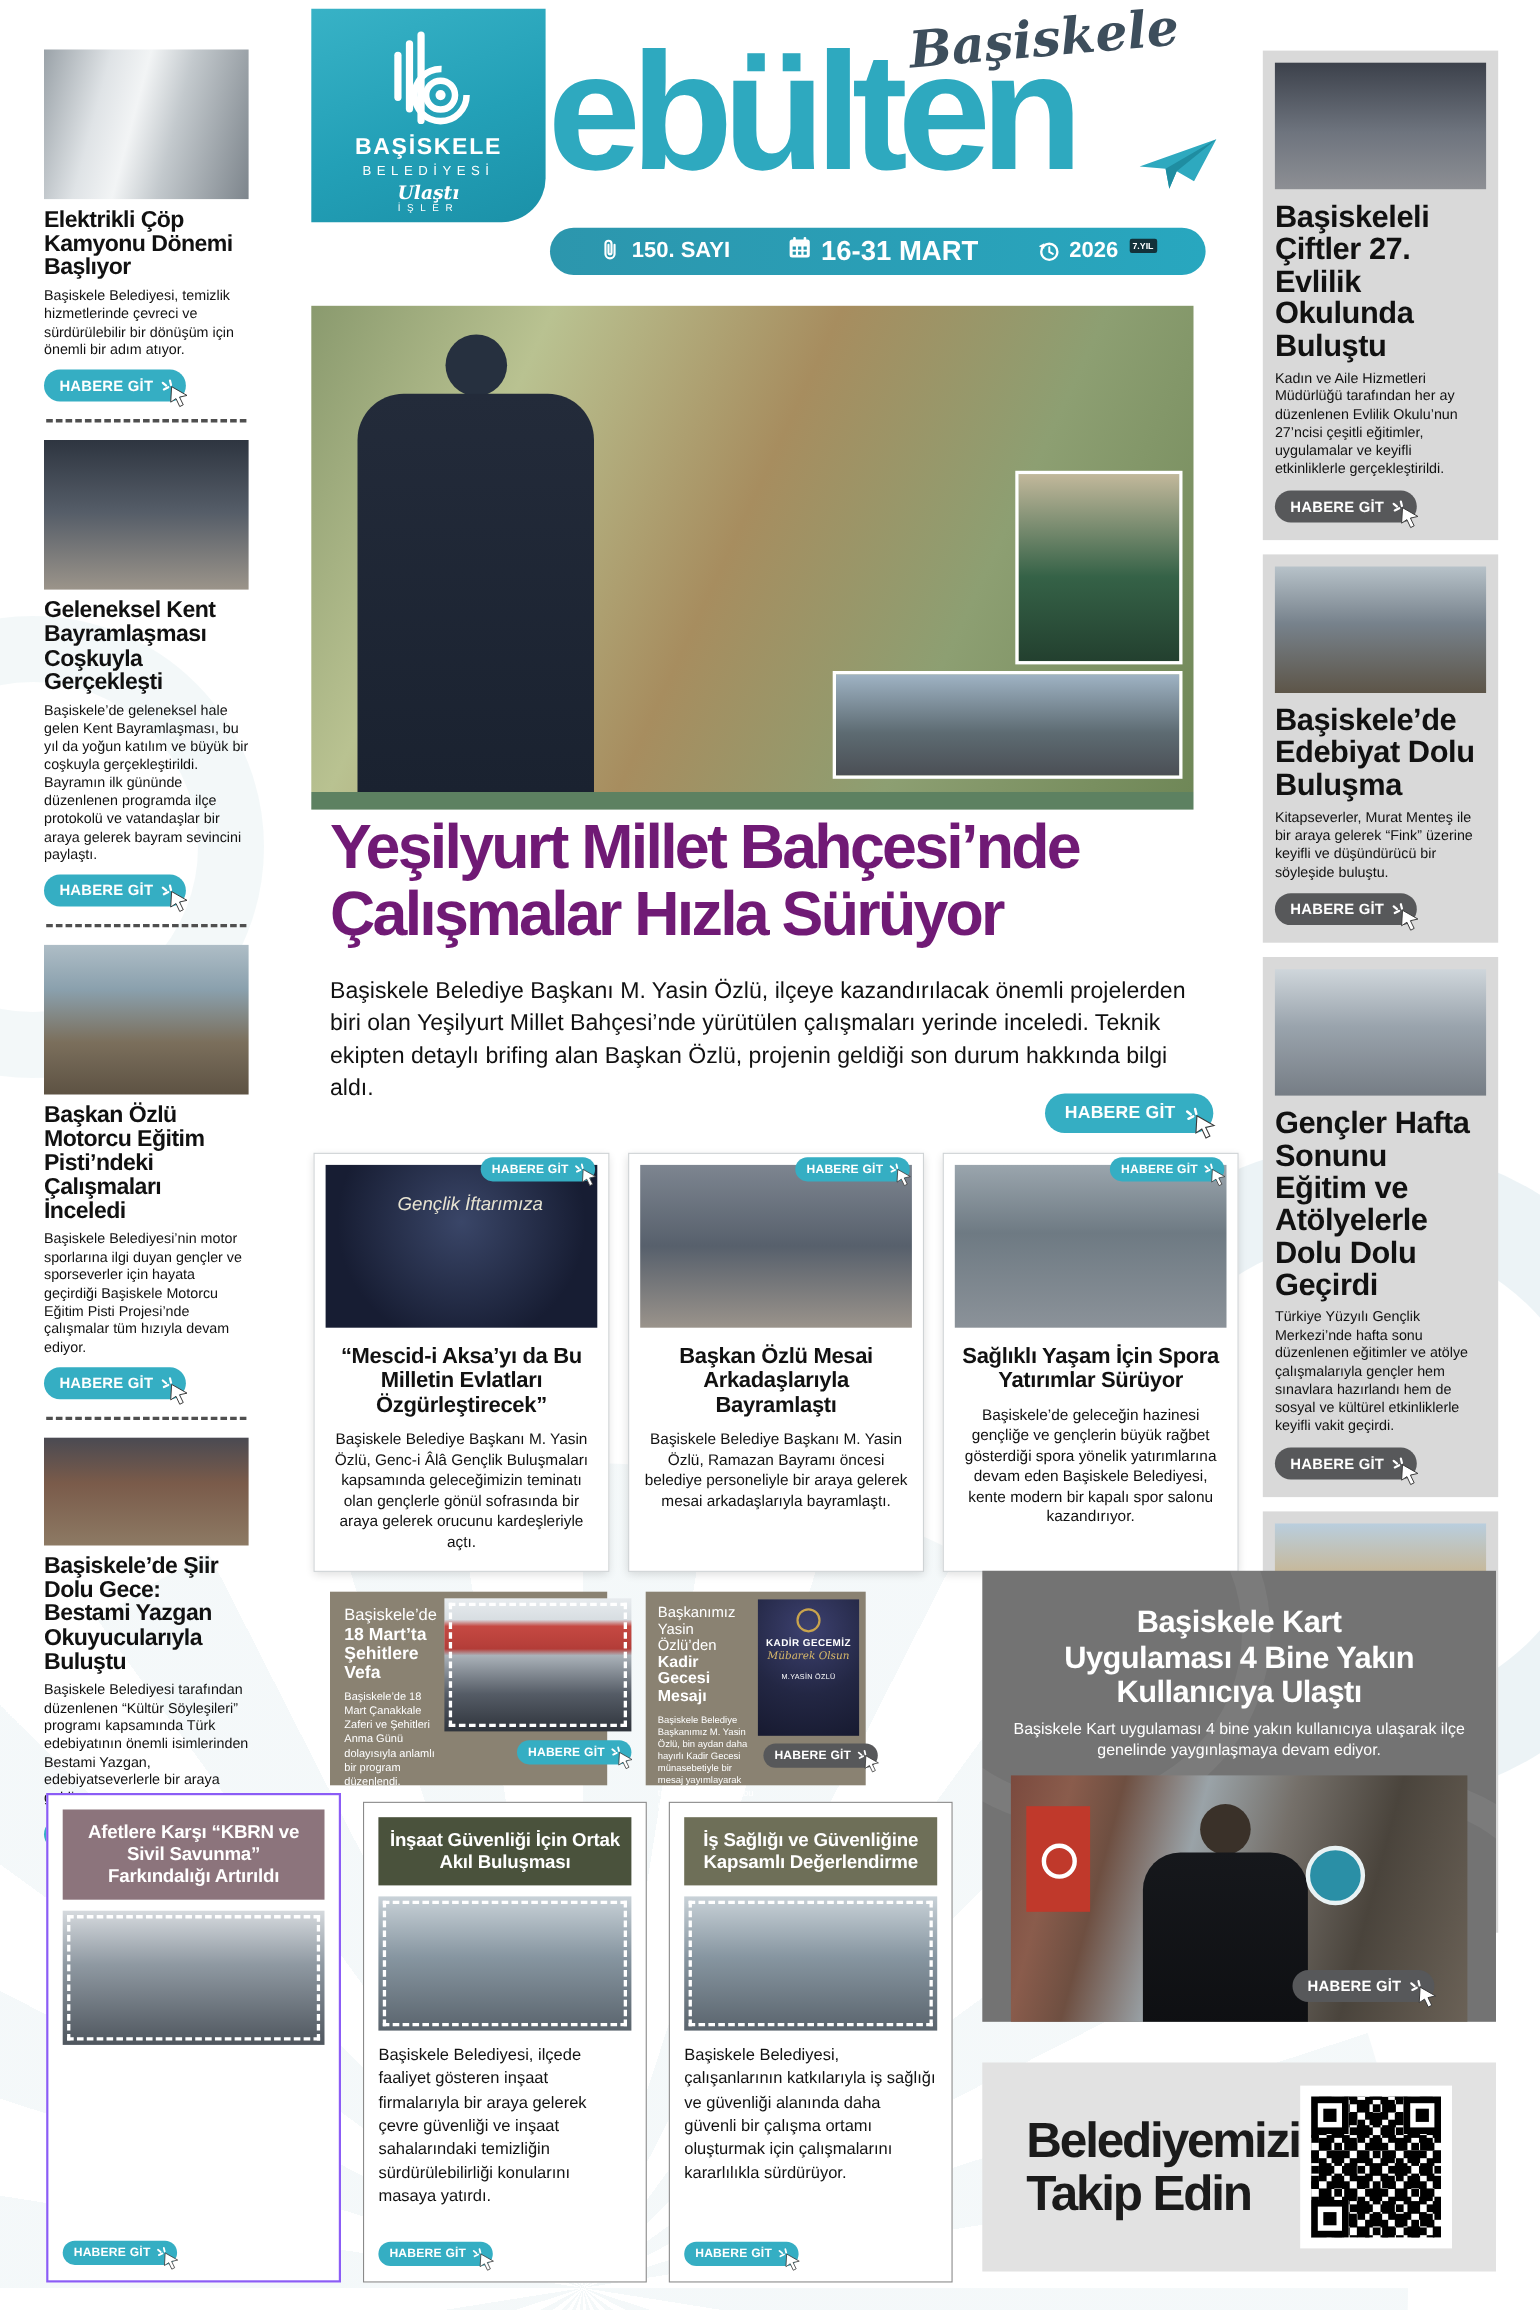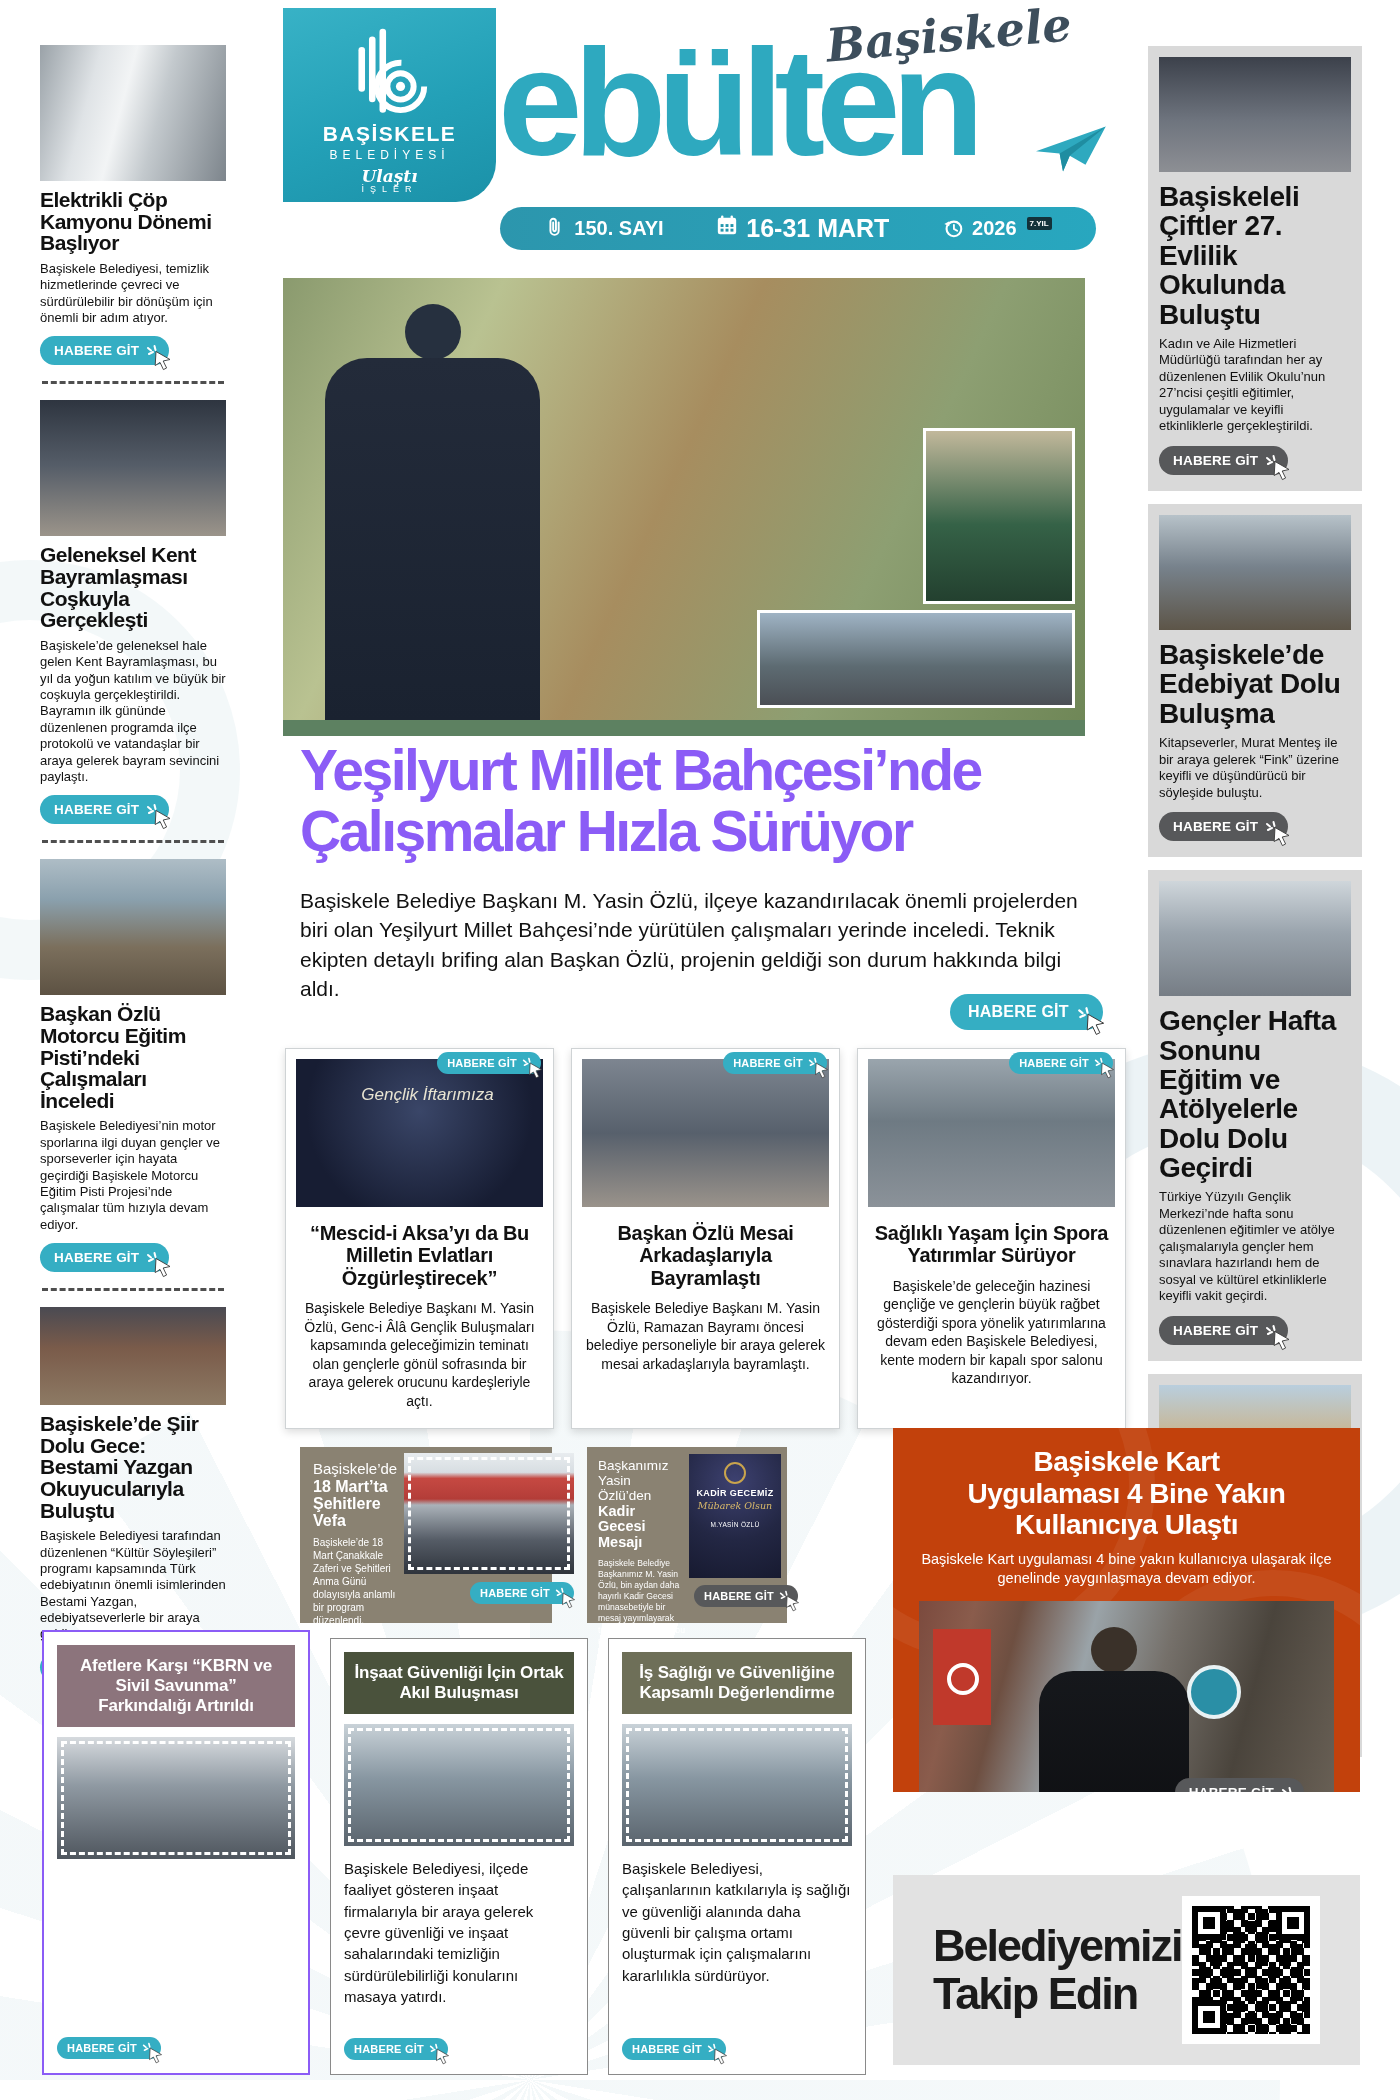--- a/index.html
+++ b/index.html
@@ -84,21 +84,21 @@
   .hero-fig:before { content:""; position:absolute; left:50%; top:0; transform:translateX(-50%);
     width:56px; height:56px; border-radius:50%; background:#26303f; }
   .hero-fig:after { content:""; position:absolute; left:0; top:54px; right:0; bottom:0;
     background:linear-gradient(180deg,#232b3a 0%,#1a2230 100%); border-radius:42px 42px 0 0; }
   .hero-inset-a { position:absolute; right:10px; bottom:116px; width:152px; height:176px; border:3px solid #fff;
     background:linear-gradient(180deg,#c2b89b 0%,#356247 55%,#23402f 100%); }
   .hero-inset-b { position:absolute; right:10px; bottom:12px; width:318px; height:98px; border:3px solid #fff;
     background:linear-gradient(180deg,#9fb3c4 0%,#5d6b72 58%,#4b4f55 100%); }
   .hero-greenbar { height:16px; background:#5d8161; }
   .hero-headline { position:absolute; left:300px; top:740px; width:800px; z-index:1;
-    font-size:57px; font-weight:900; letter-spacing:-2.5px; line-height:1.07; color:#8b5cf6; }
+    font-size:57px; font-weight:900; letter-spacing:-2.5px; line-height:1.07; color:#701a75; }
   .hero-body { position:absolute; left:300px; top:886px; width:788px; z-index:1;
     font-size:21px; line-height:1.4; }
   .hero-btn { position:absolute; left:950px; top:994px; z-index:2; }
 
   
   .cards-row { position:absolute; left:285px; top:1048px; width:841px; display:flex; gap:17px; z-index:1; }
   .fcard { width:269px; background:#fff; border:1px solid #cfd3d5; box-shadow:0 3px 8px rgba(0,0,0,.14);
     padding:10px 10px 18px; position:relative; }
   .fcard .photo { height:148px; }
   .fcard .tab-btn { position:absolute; top:3px; right:12px; z-index:3; }
@@ -144,22 +144,22 @@
   .bbox-issag { left:608px; top:1638px; width:258px; height:437px; border:1px solid #8a8a8a; }
   .bbox-header { color:#fff; font-weight:bold; text-align:center; padding:11px 10px; font-size:17px; line-height:1.18; letter-spacing:-.2px; }
   .bbox-kbrn .bbox-header { background:#8c747c; }
   .bbox-insaat .bbox-header { background:#4a523c; }
   .bbox-issag .bbox-header { background:#6e6f58; }
   .bbox .photo { height:122px; margin:10px 0 12px; }
   .bbox-body { font-size:15px; line-height:1.42; }
   .bbox .btn { position:absolute; left:13px; bottom:14px; }
 
   
-  .kart-box { position:absolute; left:893px; top:1428px; width:467px; height:364px; z-index:1;
-    background:#c2410c; color:#fff; text-align:center; padding:18px 26px; overflow:hidden; }
+  .kart-box { position:absolute; left:893px; top:1428px; width:467px; height:410px; z-index:1;
+    background:#737373; color:#fff; text-align:center; padding:31px 26px; overflow:hidden; }
   .kart-box:before { content:""; position:absolute; left:-90px; top:-120px; width:300px; height:300px;
     border-radius:50%; border:26px solid rgba(255,255,255,.06); }
   .kart-box:after { content:""; position:absolute; right:-80px; bottom:-110px; width:280px; height:280px;
     border-radius:50%; border:26px solid rgba(255,255,255,.06); }
   .kart-title { font-size:28px; font-weight:900; line-height:1.13; letter-spacing:-.5px; position:relative; z-index:2; }
   .kart-sub { font-size:14.5px; line-height:1.32; margin-top:9px; position:relative; z-index:2; }
   .kart-photo { margin-top:13px; height:232px; position:relative; z-index:2;
     background:linear-gradient(105deg,#7b4a3e 0%,#8a5c4c 12%,#6e4f41 22%,#9aa3a8 38%,#75706a 55%,#4a443c 75%,#6b6257 100%); }
   .kart-flag { position:absolute; left:14px; top:28px; width:58px; height:96px; background:#c0392b; }
   .kart-flag:before { content:""; position:absolute; left:14px; top:34px; width:24px; height:24px; border-radius:50%;

